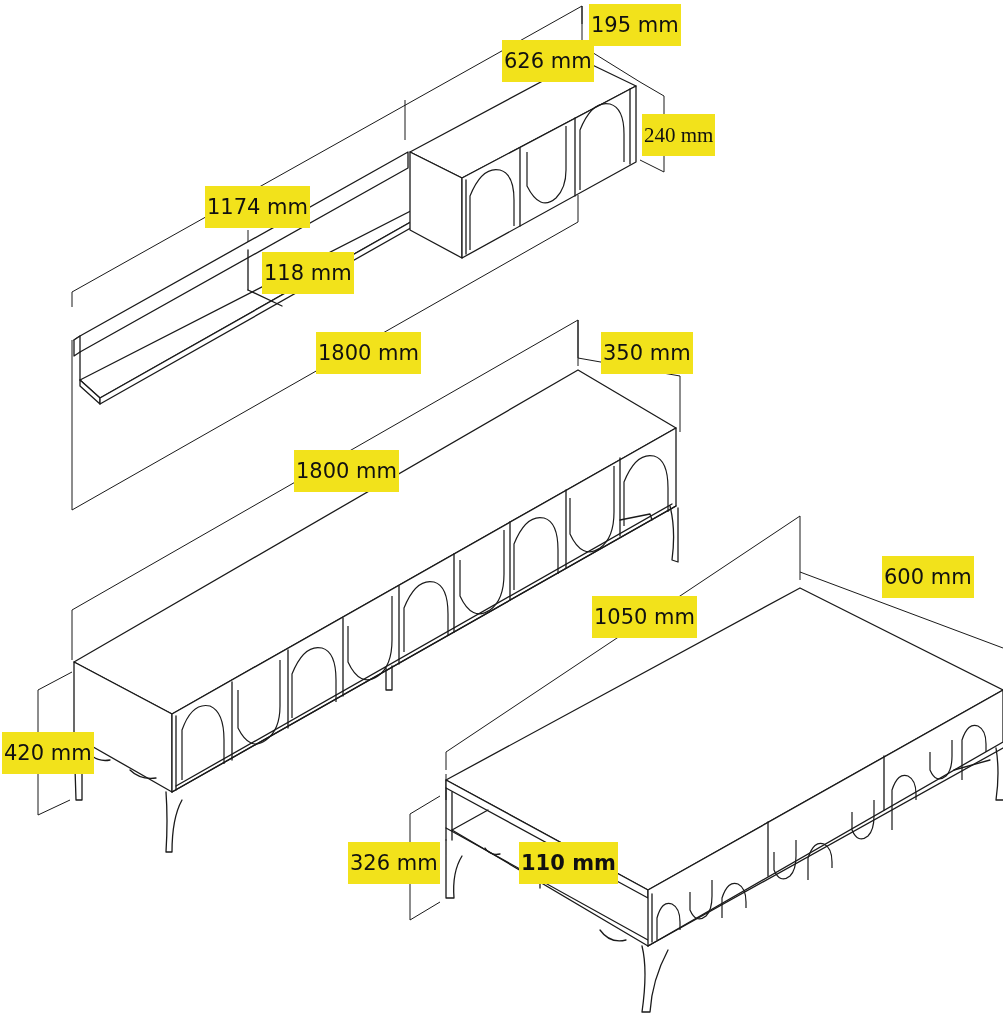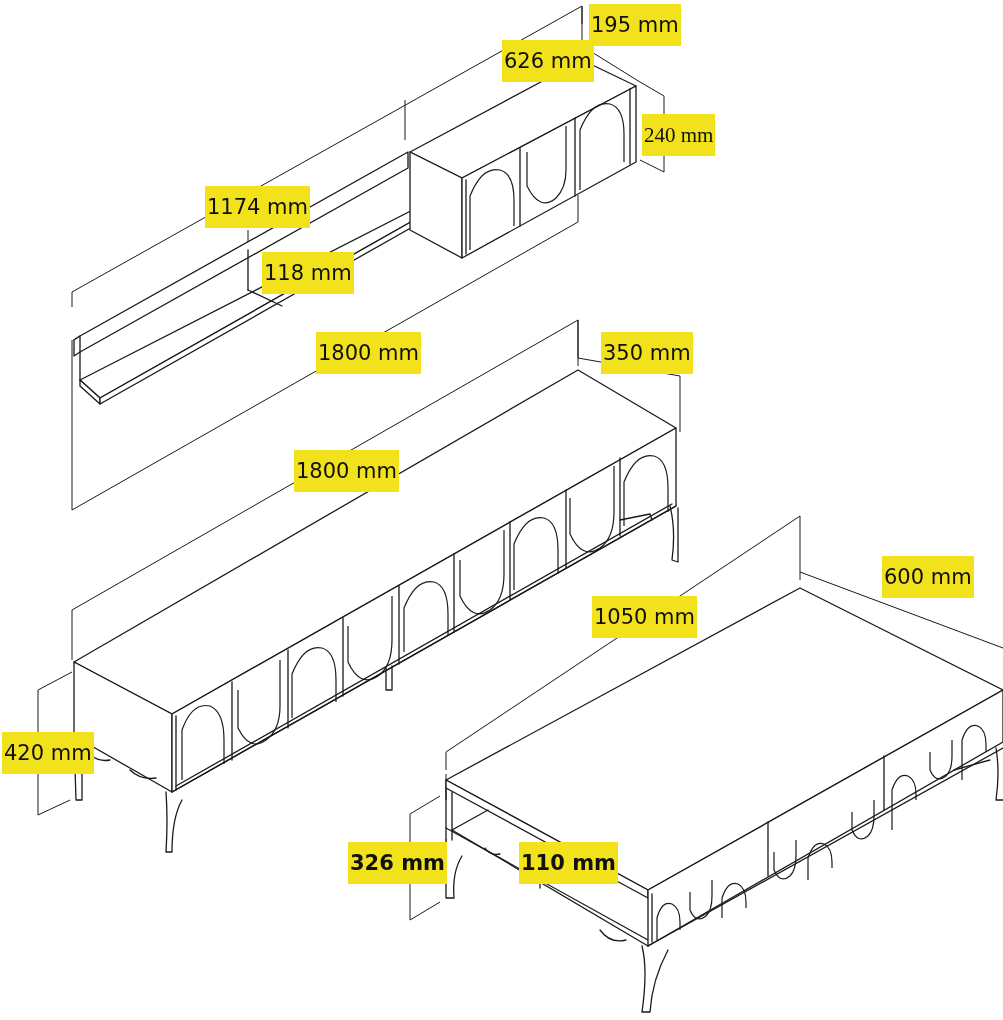--- a/index.html
+++ b/index.html
@@ -155,14 +155,14 @@
 <span class="label" style="left:205px; top:186px;">1174 mm</span>
 <span class="label" style="left:262px; top:252px;">118 mm</span>
 <span class="label" style="left:316px; top:332px;">1800 mm</span>
 
 <span class="label" style="left:601px; top:332px;">350 mm</span>
 <span class="label" style="left:294px; top:450px;">1800 mm</span>
 <span class="label" style="left:2px; top:732px;">420 mm</span>
 
 <span class="label" style="left:882px; top:556px;">600 mm</span>
 <span class="label" style="left:580px; top:596px;margin-left:12px;">1050 mm</span>
-<span class="label" style="left:348px; top:842px;font-weight:bold;">326 mm</span>
+<span class="label" style="left:348px; top:842px;">326 mm</span>
 <span class="label" style="left:519px; top:842px;font-weight:bold;">110 mm</span>
 
 </body></html>

